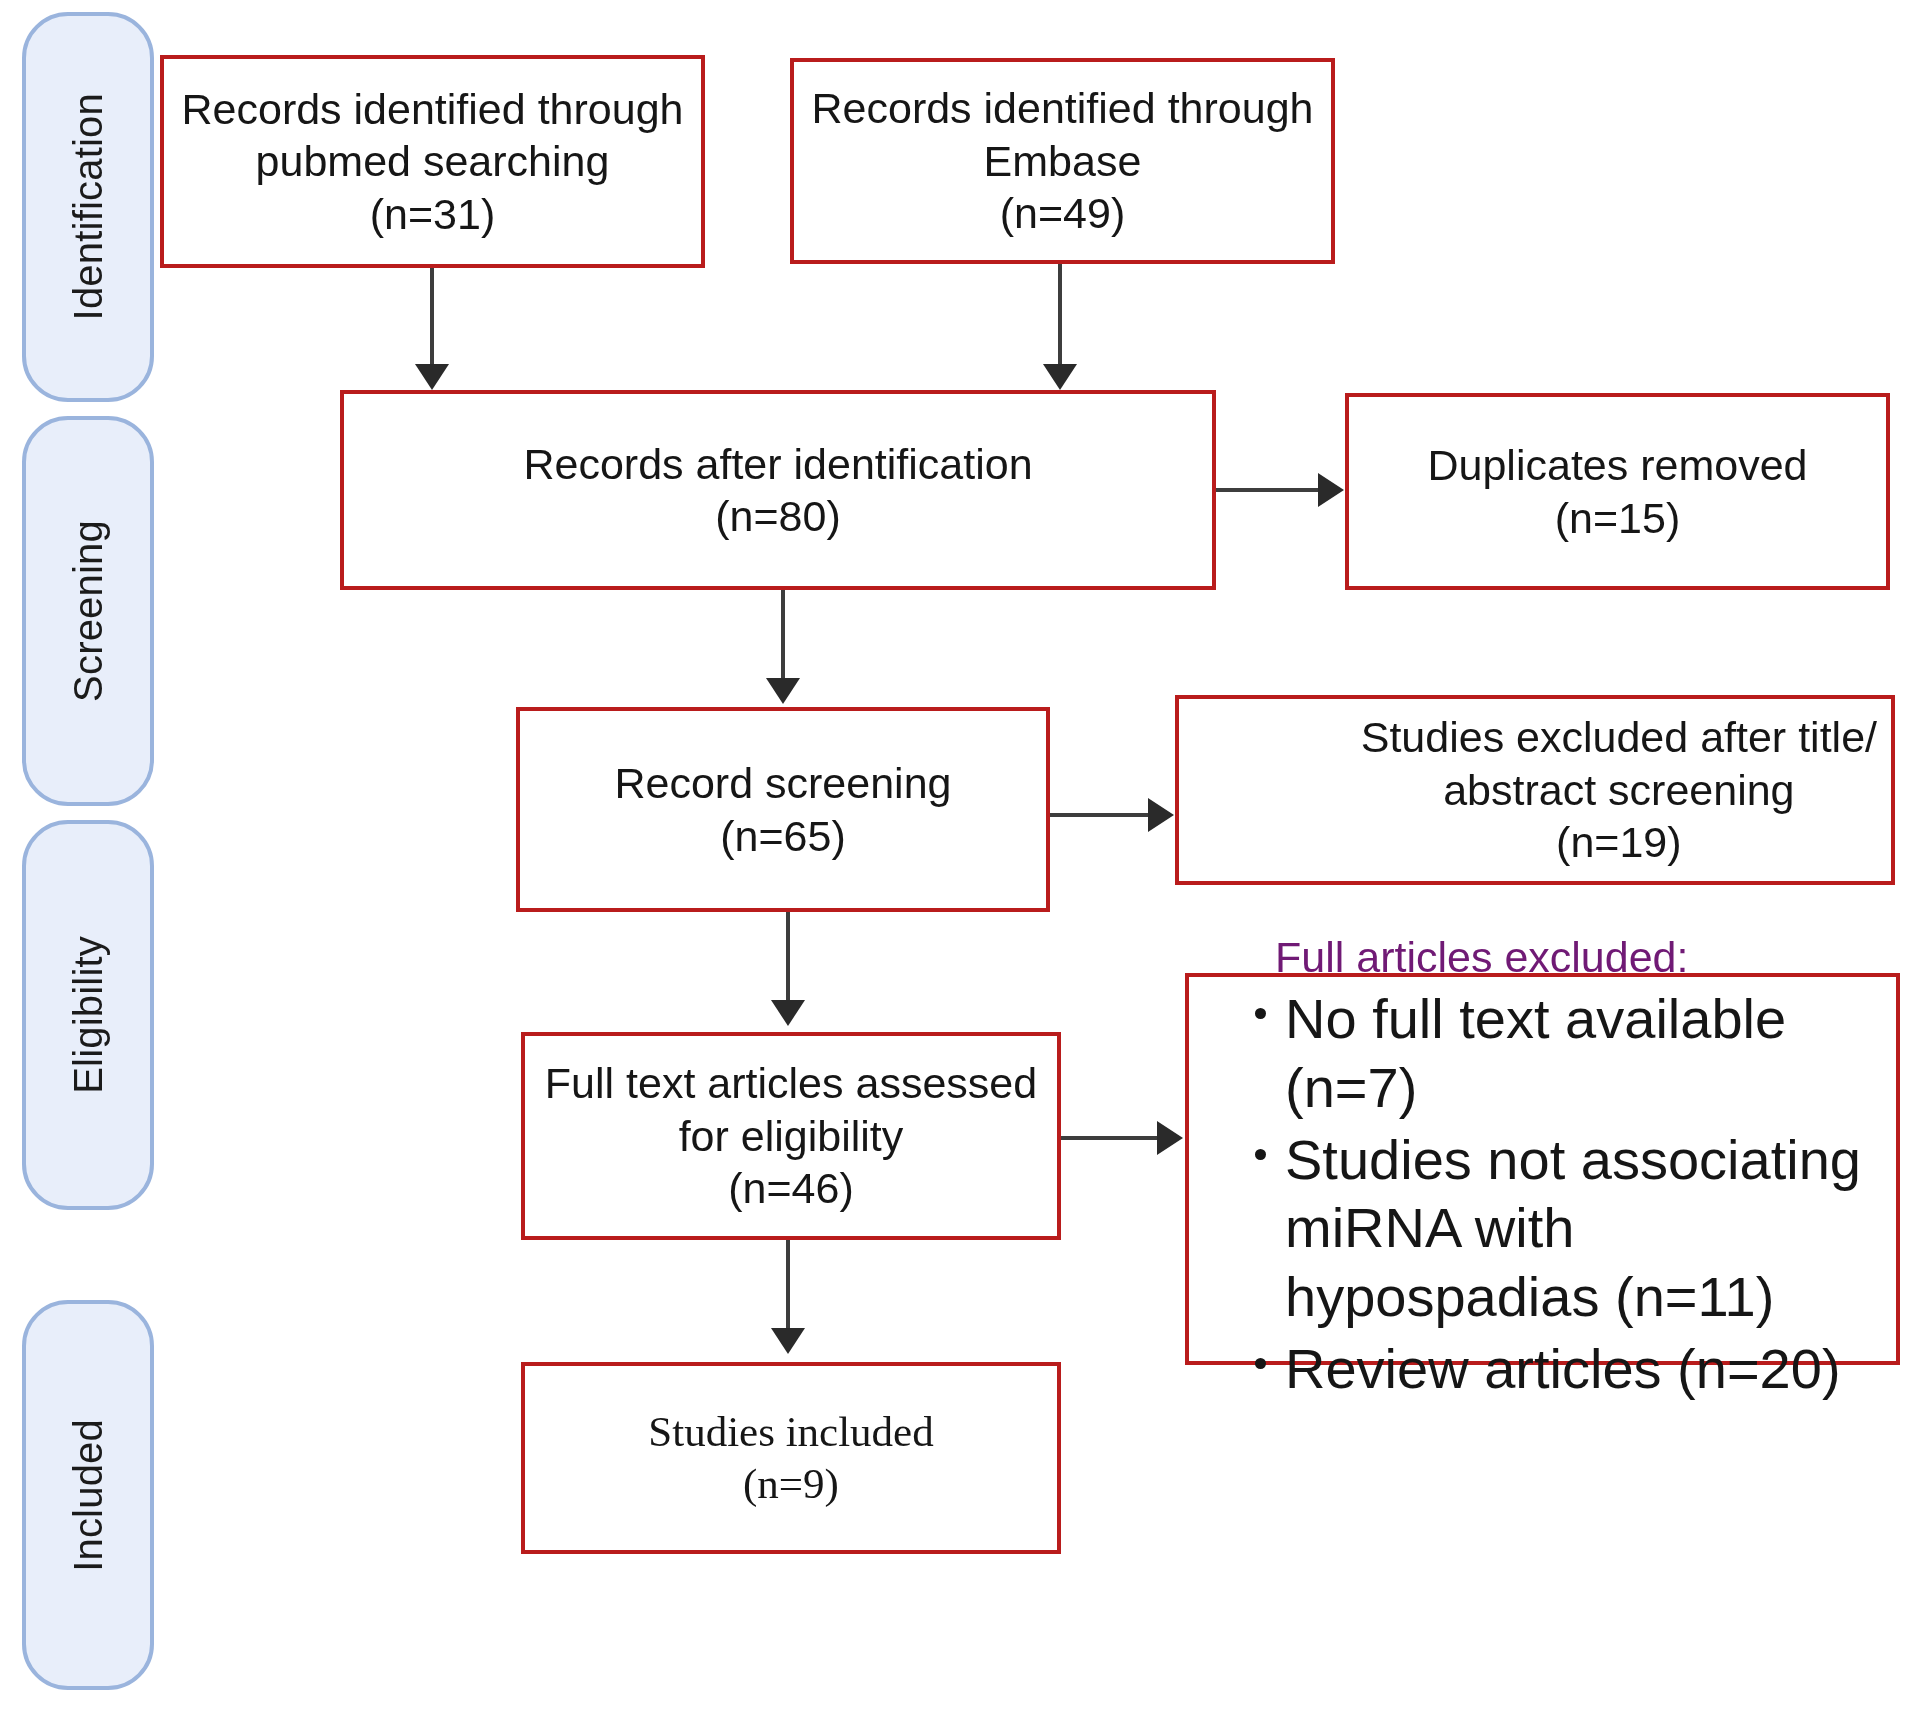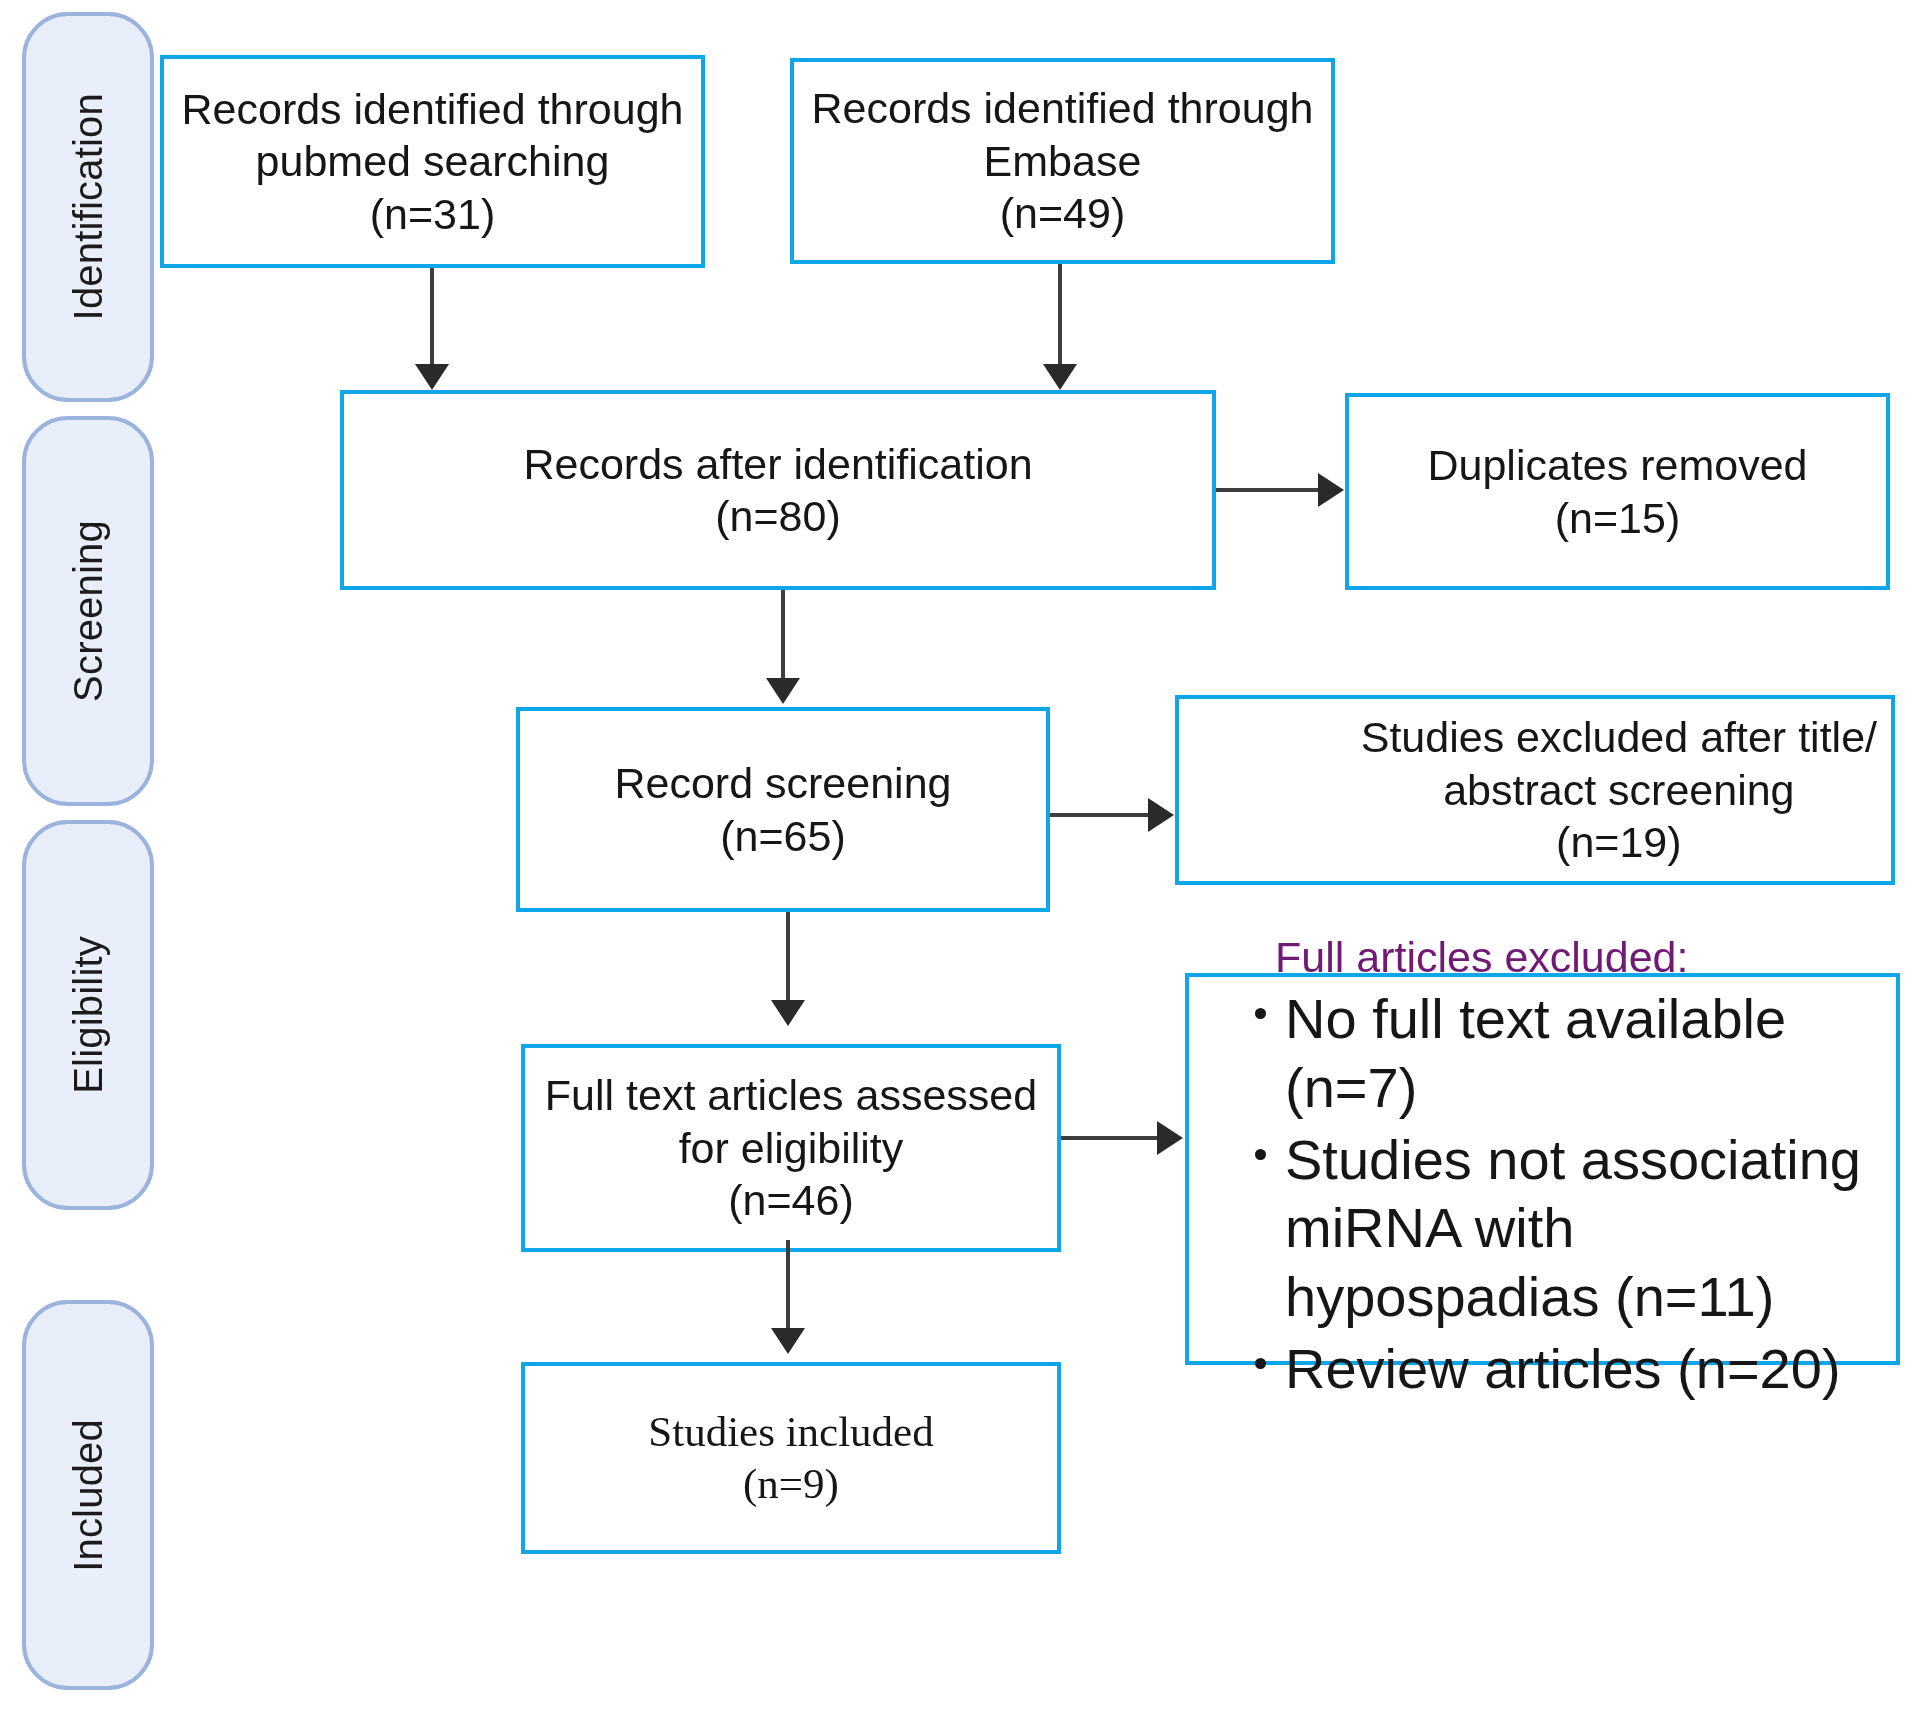--- a/index.html
+++ b/index.html
@@ -31,21 +31,21 @@
     font-size:40px;
     color:#1b1b1b;
     letter-spacing:0.2px;
     white-space:nowrap;
     line-height:1;
   }
   
   .box{
     position:absolute;
     background:#ffffff;
-    border:4px solid #0ea5e9;
+    border:4px solid #b91c1c;
     box-sizing:border-box;
     display:flex;
     align-items:center;
     justify-content:center;
     text-align:center;
     color:#161616;
     font-size:43px;
     line-height:1.22;
     padding:6px 14px;
   }
@@ -176,21 +176,21 @@
 abstract screening
 (n=19)</span>
   </div>
 
   <div class="conn-h" style="left:1050px;top:813px;width:100px;"></div>
   <div class="arrow-right" style="left:1148px;top:798px;"></div>
 
   <div class="conn-v" style="left:786px;top:912px;height:90px;"></div>
   <div class="arrow-down" style="left:771px;top:1000px;"></div>
 
-  <div class="box" style="left:521px;top:1032px;width:540px;height:208px;margin-top:12px;">
+  <div class="box" style="left:521px;top:1032px;width:540px;height:208px;">
     <span class="txt">Full text articles assessed
 for eligibility
 (n=46)</span>
   </div>
 
   <div class="box left-align" style="left:1185px;top:973px;width:715px;height:392px;">
     <div>
       <div class="excl-head">Full articles excluded:</div>
       <ul class="excl-list">
         <li>No full text available (n=7)</li>

